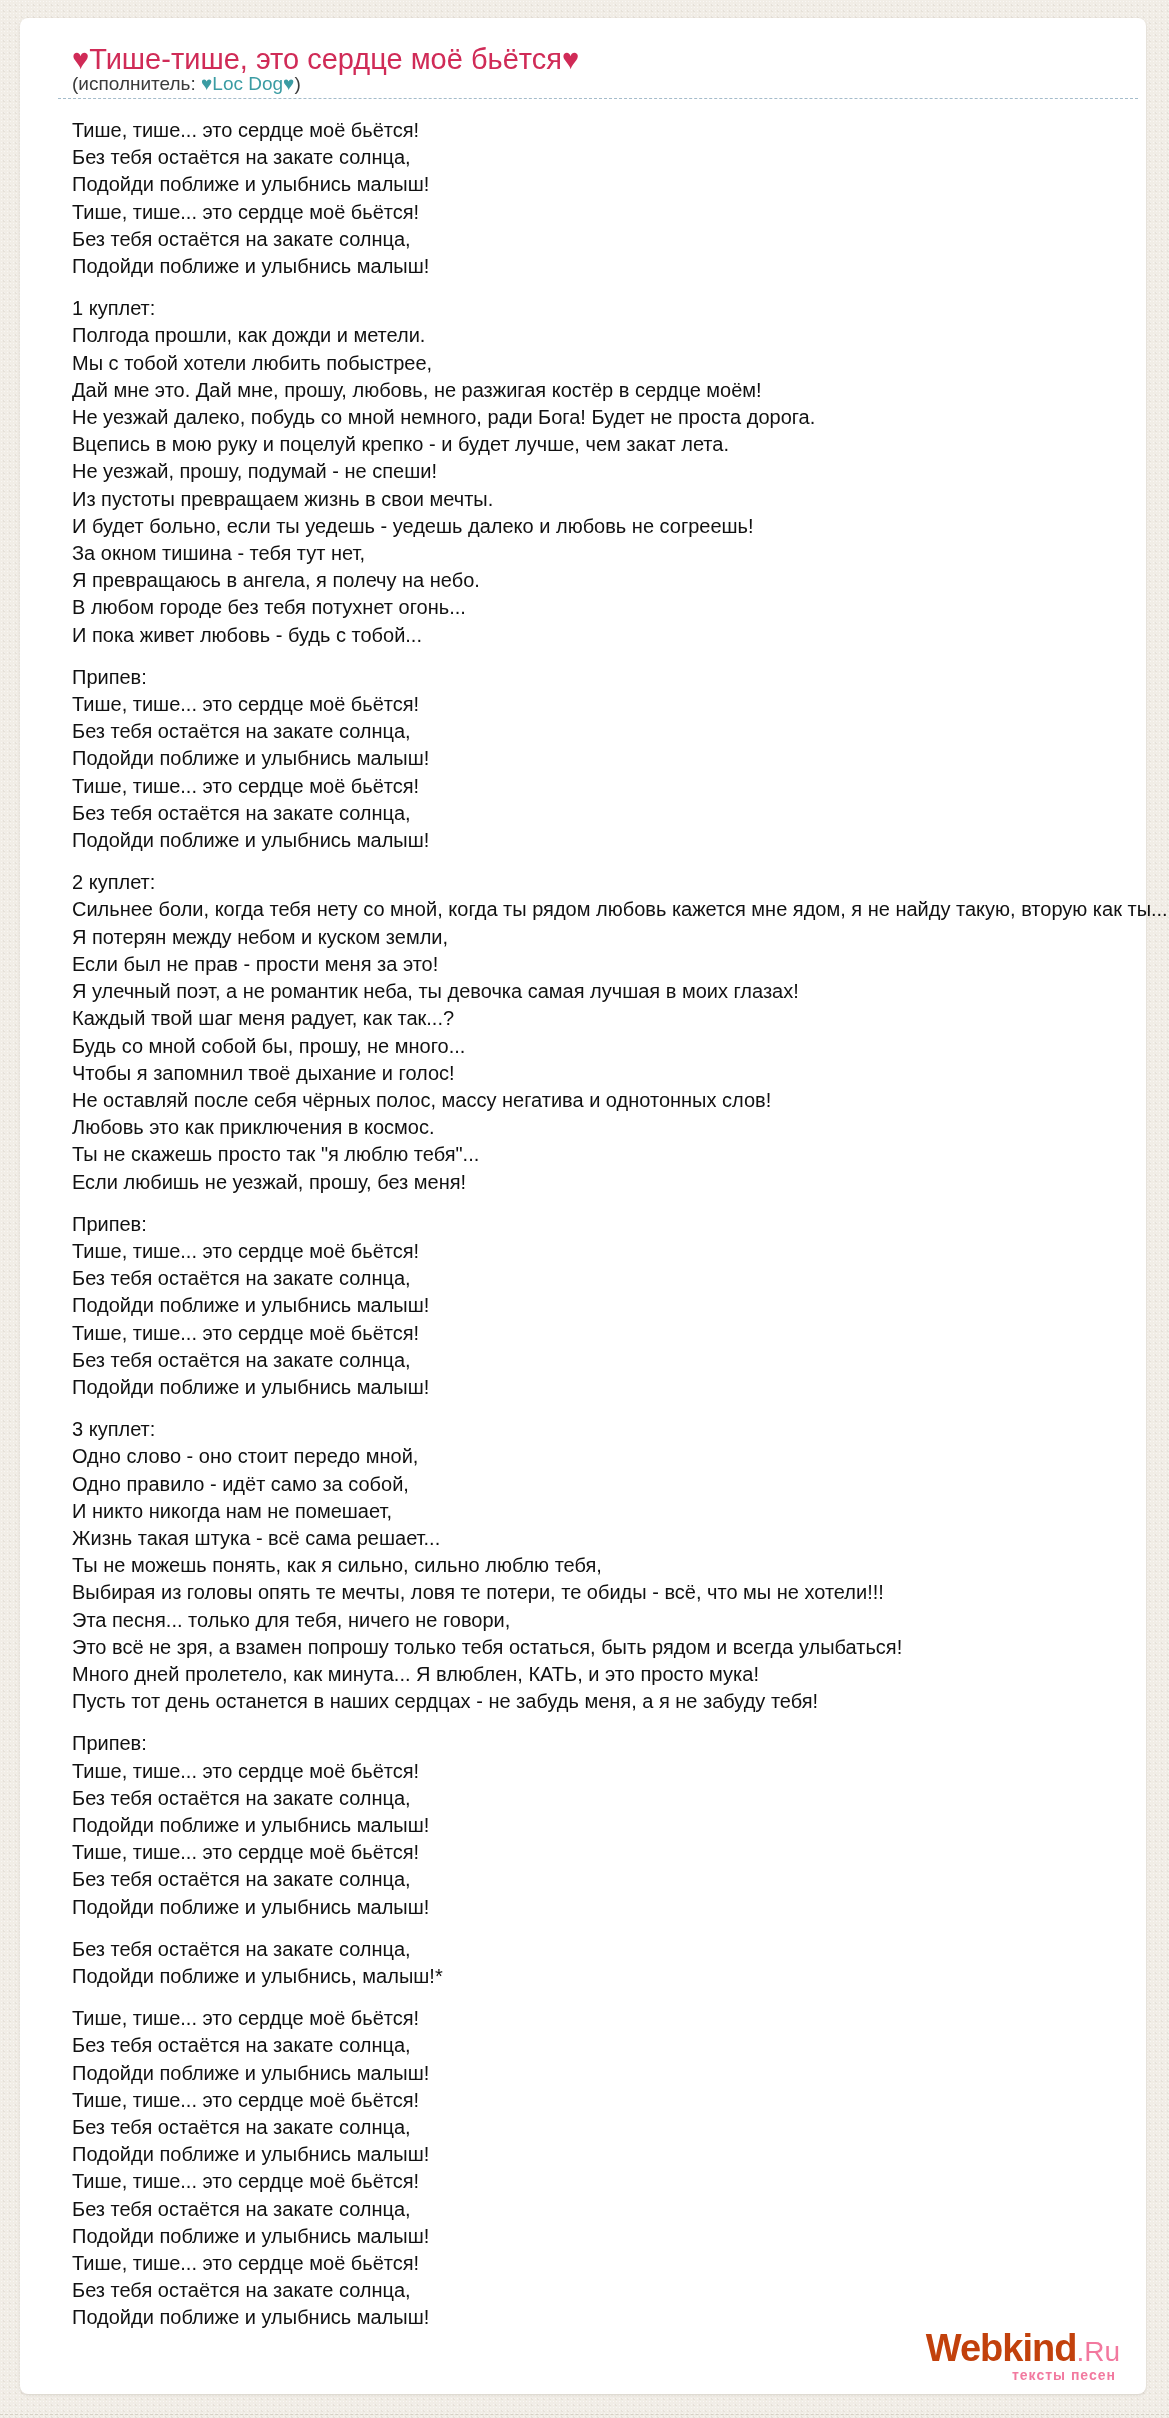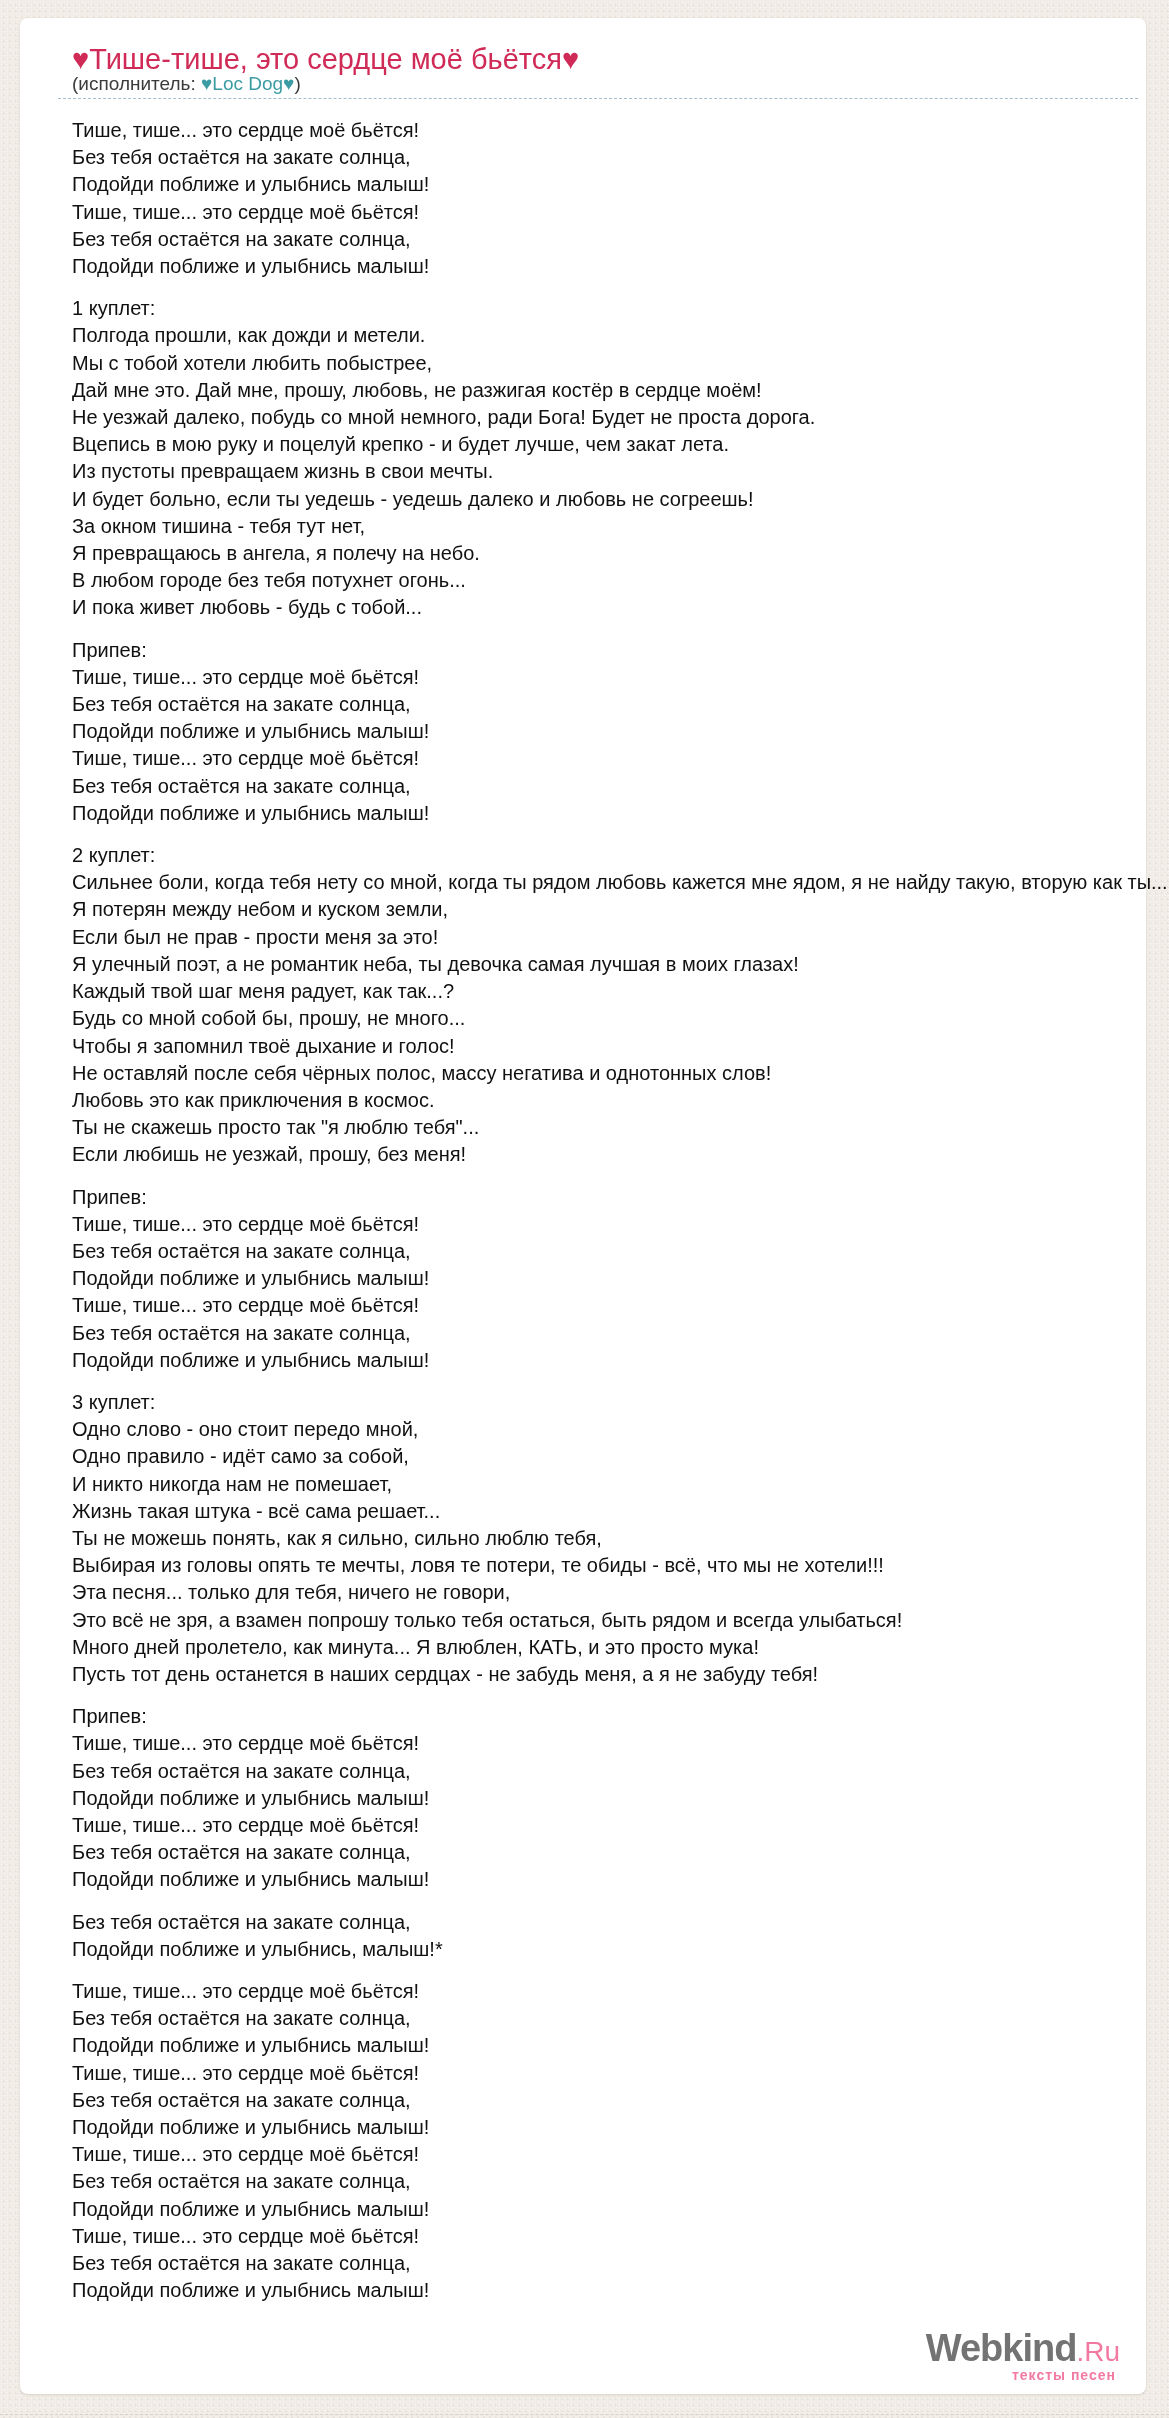--- a/index.html
+++ b/index.html
@@ -89,21 +89,21 @@
     right: 26px;
     bottom: 12px;
     text-align: right;
     text-decoration: none;
     cursor: pointer;
     line-height: 1;
   }
   .logo-main {
     font-size: 38px;
     font-weight: 700;
-    color: #737373;
+    color: #c2410c;
     letter-spacing: -1px;
   }
   .logo-ru {
     font-size: 28px;
     font-weight: 400;
     color: #f2799f;
   }
   .logo-tagline {
     margin-top: 1px;
     margin-right: 4px;
@@ -134,20 +134,21 @@
           <span class="lyric-line">Без тебя остаётся на закате солнца,</span>
           <span class="lyric-line">Подойди поближе и улыбнись малыш!</span>
         </p>
         <p>
           <span class="lyric-line">1 куплет:</span>
           <span class="lyric-line">Полгода прошли, как дожди и метели.</span>
           <span class="lyric-line">Мы с тобой хотели любить побыстрее,</span>
           <span class="lyric-line">Дай мне это. Дай мне, прошу, любовь, не разжигая костёр в сердце моём!</span>
           <span class="lyric-line">Не уезжай далеко, побудь со мной немного, ради Бога! Будет не проста дорога.</span>
           <span class="lyric-line">Вцепись в мою руку и поцелуй крепко - и будет лучше, чем закат лета.</span>
+          <span class="lyric-line">Не уезжай, прошу, подумай - не спеши!</span>
           <span class="lyric-line">Из пустоты превращаем жизнь в свои мечты.</span>
           <span class="lyric-line">И будет больно, если ты уедешь - уедешь далеко и любовь не согреешь!</span>
           <span class="lyric-line">За окном тишина - тебя тут нет,</span>
           <span class="lyric-line">Я превращаюсь в ангела, я полечу на небо.</span>
           <span class="lyric-line">В любом городе без тебя потухнет огонь...</span>
           <span class="lyric-line">И пока живет любовь - будь с тобой...</span>
         </p>
         <p>
           <span class="lyric-line">Припев:</span>
           <span class="lyric-line">Тише, тише... это сердце моё бьётся!</span>

